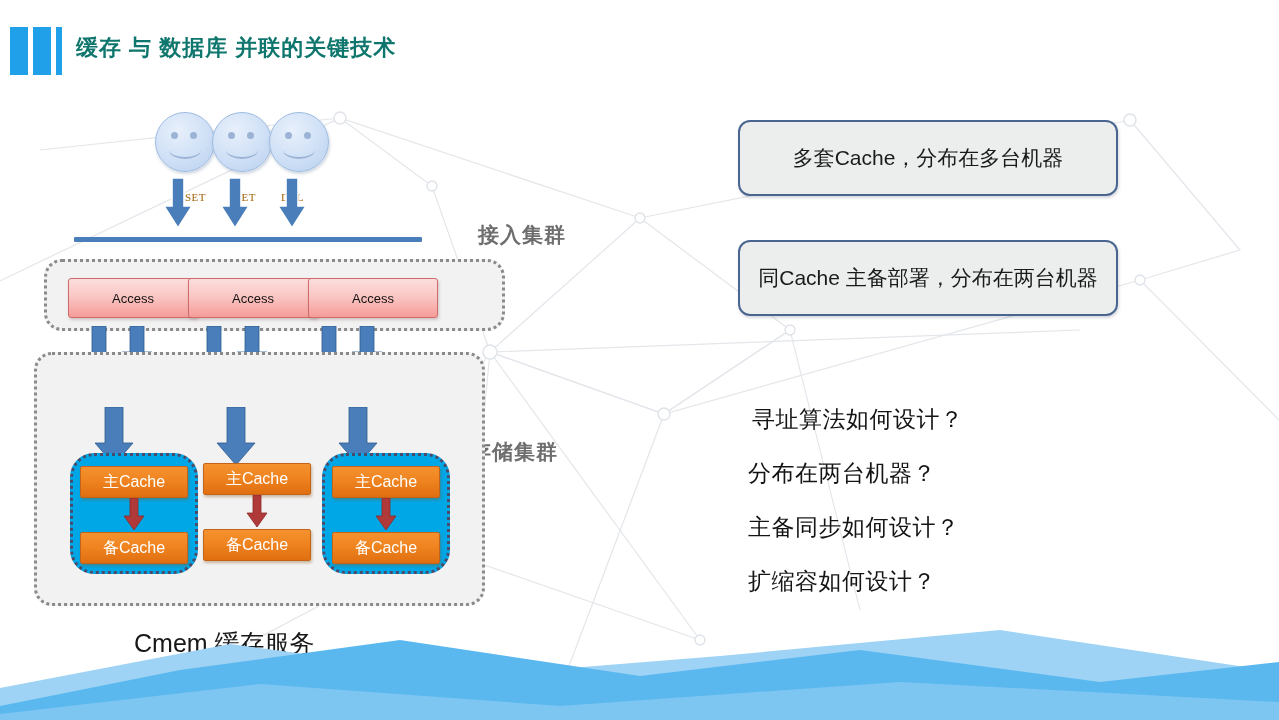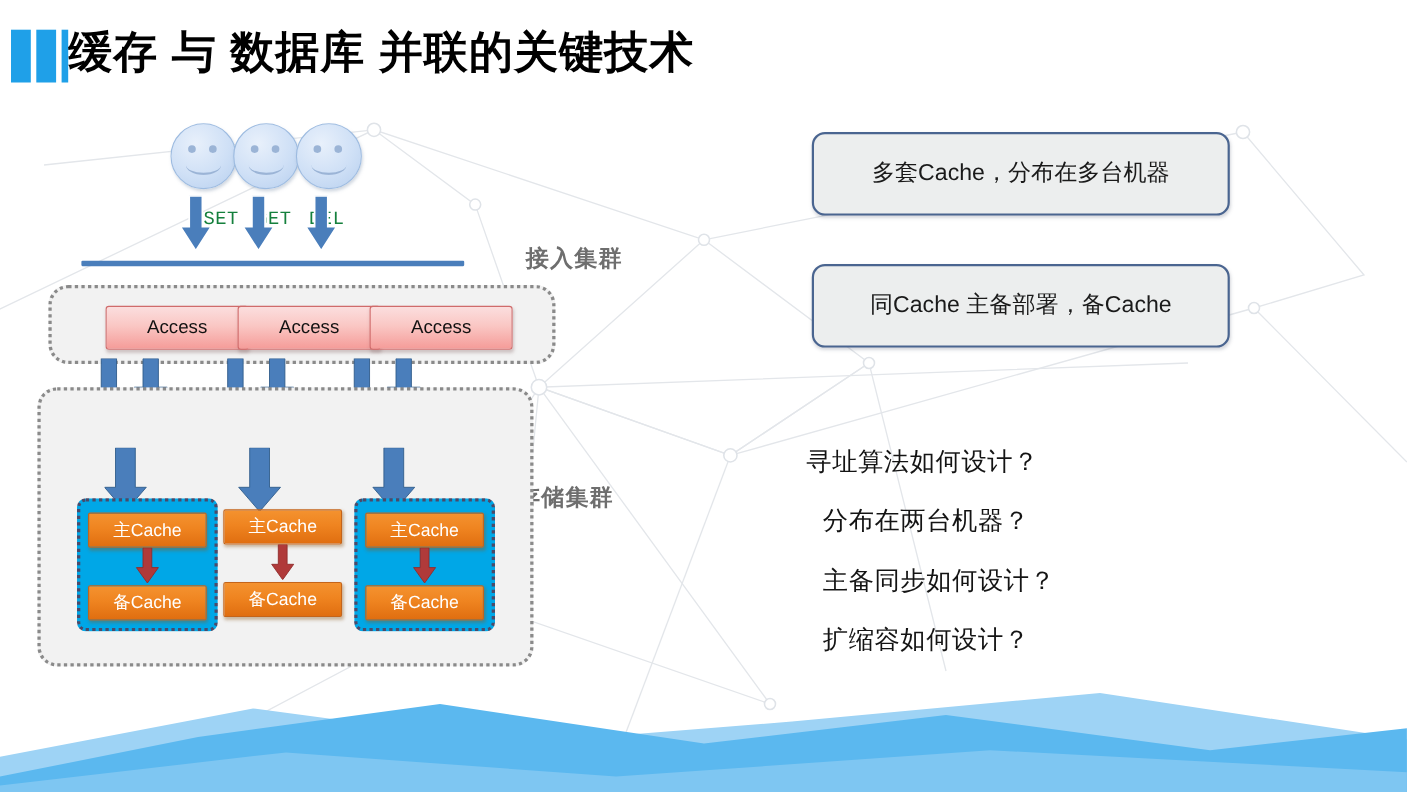--- a/index.html
+++ b/index.html
@@ -39,25 +39,25 @@
   .title-mark {
     position: absolute;
     top: 5px;
     background: #1fa0e8;
   }
   .title-mark.b1 { left: 10px;  width: 18px; height: 48px; }
   .title-mark.b2 { left: 33px;  width: 18px; height: 48px; }
   .title-mark.b3 { left: 56px;  width: 6px;  height: 48px; }
   #title-text {
     position: absolute;
-    left: 62px;
+    left: 76px;
     top: 0px;
-    font-size: 40px;
+    font-size: 22px;
     font-weight: bold;
-    color: #000000;
+    color: #0f766e;
     letter-spacing: 1px;
     white-space: nowrap;
     line-height: 52px;
   }
 
   
   .smiley {
     position: absolute;
     width: 58px; height: 58px;
     border-radius: 50%;
@@ -77,23 +77,23 @@
   .smiley .mouth {
     position: absolute;
     left: 13px; top: 28px;
     width: 32px; height: 16px;
     border-bottom: 2px solid #9bb4d6;
     border-radius: 0 0 50% 50%;
   }
 
   .op-label {
     position: absolute;
-    font-size: 17px;
-    color: #15803d;
-    font-family: Liberation Mono, monospace;
+    font-size: 11px;
+    color: #a16207;
+    font-family: Liberation Serif, serif;
     letter-spacing: 0.5px;
   }
 
   
   .arrow-svg { position: absolute; }
 
   
   #divider-line {
     position: absolute;
     left: 74px; top: 237px;
@@ -123,26 +123,25 @@
   
   .access-box {
     position: absolute;
     height: 38px;
     width: 128px;
     border: 1px solid #d06b6b;
     border-radius: 3px;
     background: linear-gradient(to bottom, #fbdede 0%, #fac7c4 45%, #f59c99 100%);
     box-shadow: 1px 2px 3px rgba(140,110,110,0.35);
     color: #111;
-    font-size: 17px;
+    font-size: 13px;
     display: flex;
     align-items: center;
     justify-content: center;
     font-family: "Liberation Sans", sans-serif;
-    margin-left: 28px;
   }
 
   
   #master-box {
     position: absolute;
     left: 74px; top: 371px;
     width: 352px; height: 36px;
     border: 1px solid #a98cc6;
     border-radius: 2px;
     background: linear-gradient(to bottom, #eadcf5 0%, #e3d1f2 50%, #d9c2ea 100%);
@@ -152,21 +151,21 @@
     justify-content: center;
     font-size: 19px;
     color: #2b2b2b;
   }
 
   
   .cache-wrap {
     position: absolute;
     width: 122px;
     height: 115px;
-    border-radius: 8px;
+    border-radius: 24px;
   }
   .cache-wrap.highlighted {
     background: #00a7e7;
     border: 3px dotted #4a4a6a;
   }
   .cache-box {
     position: absolute;
     left: 50%;
     transform: translateX(-50%);
     width: 106px;
@@ -354,27 +353,28 @@
 
   <div class="cache-wrap highlighted" style="left:322px; top:453px;">
     <div class="cache-box primary">主Cache</div>
     <svg class="sync-arrow" width="24" height="32">
       <path d="M 8 0 L 16 0 L 16 18 L 22 18 L 12 32 L 2 18 L 8 18 Z" fill="#b03a3a" stroke="#8f2a2a" stroke-width="0.8"></path>
     </svg>
     <div class="cache-box backup">备Cache</div>
   </div>
 
   <div class="info-box" style="left:738px; top:120px; width:380px; height:76px;">多套Cache，分布在多台机器</div>
-  <div class="info-box" style="left:738px; top:240px; width:380px; height:76px;">同Cache 主备部署，备Cache</div>
-
-  <div class="question" style="left:733px; top:404px;font-family:Liberation Serif, serif;">寻址算法如何设计？</div>
+  <div class="info-box" style="left:738px; top:240px; width:380px; height:76px;">同Cache 主备部署，分布在两台机器</div>
+
+  <div class="question" style="left:752px; top:404px;font-family:Liberation Serif, serif;">寻址算法如何设计？</div>
   <div class="question" style="left:748px; top:458px;">分布在两台机器？</div>
   <div class="question" style="left:748px; top:566px;">扩缩容如何设计？</div>
   <div class="question" style="left:748px; top:512px;">主备同步如何设计？</div>
 
+  <div id="caption">Cmem 缓存服务</div>
 
   <svg id="footer-waves" viewBox="0 0 1279 110" preserveAspectRatio="none">
     <path d="M 0 78 L 230 34 L 470 66 L 720 46 L 1000 20 L 1279 62 L 1279 110 L 0 110 Z" fill="#9ed3f5"></path>
     <path d="M 0 96 L 180 60 L 400 30 L 640 66 L 860 40 L 1100 72 L 1279 52 L 1279 110 L 0 110 Z" fill="#5bb8ef"></path>
     <path d="M 0 104 L 260 74 L 560 96 L 900 72 L 1279 92 L 1279 110 L 0 110 Z" fill="#7ec6f2"></path>
   </svg>
 
 </div>
 
 </body></html>

